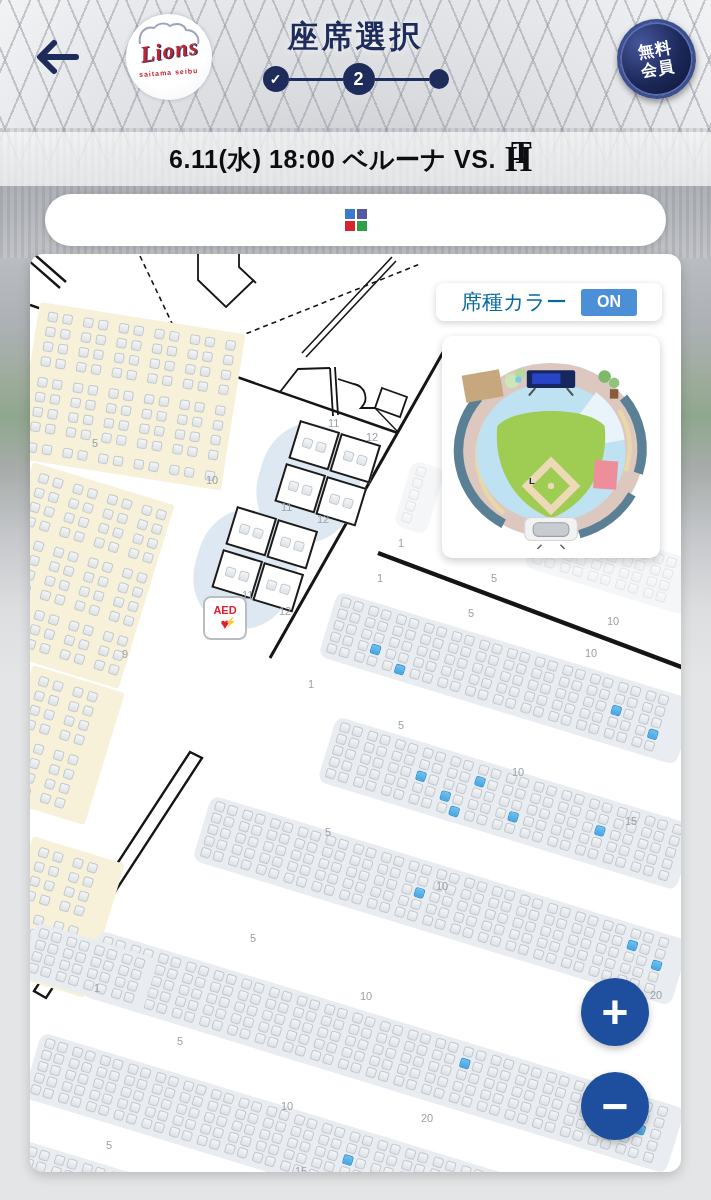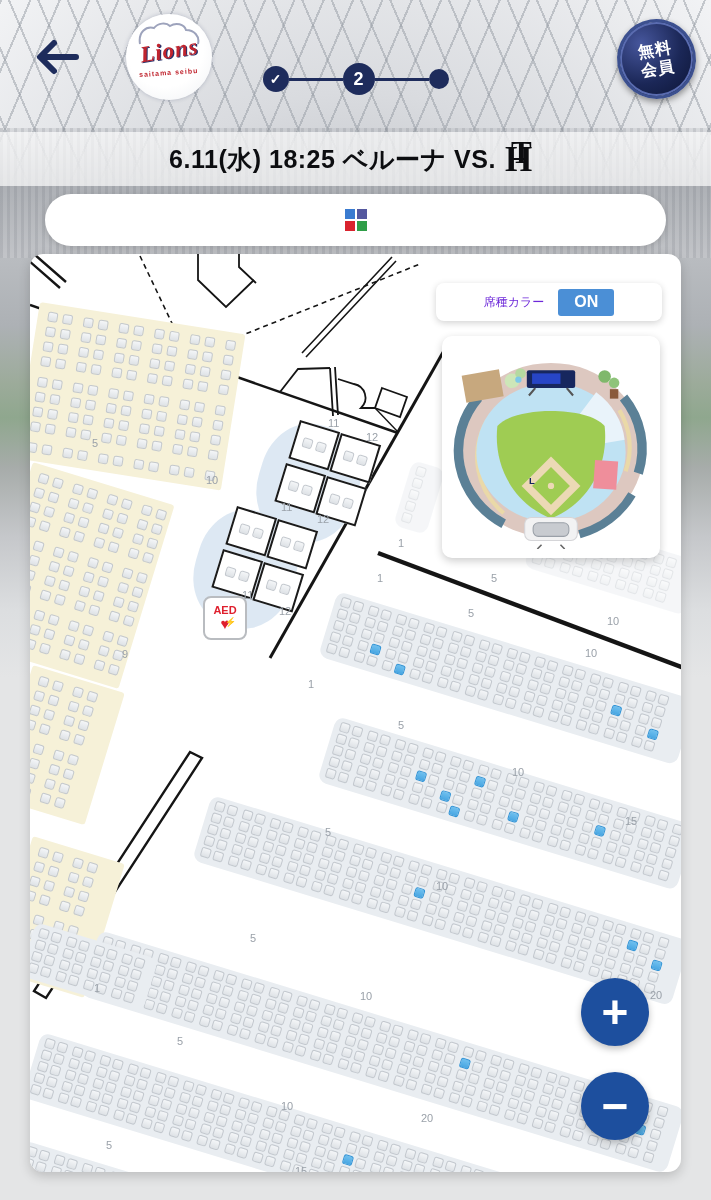--- a/index.html
+++ b/index.html
@@ -73,21 +73,21 @@
   .mlabel{position:absolute;font-size:11px;color:#9aa1a9;z-index:4;}
 
   .aed{position:absolute;width:44px;height:44px;background:#fff;border:2px solid #b9bcc0;border-radius:8px;z-index:5;
     display:flex;flex-direction:column;align-items:center;justify-content:center;box-sizing:border-box;}
   .aed-label{font-size:11px;font-weight:800;color:#df1f2d;line-height:1;}
   .aed-heart{font-size:15px;color:#df1f2d;line-height:1;position:relative;}
   .aed-bolt{position:absolute;left:5px;top:2px;font-size:9px;color:#fff;}
 
   .toggle-panel{position:absolute;left:406px;top:29px;width:226px;height:38px;background:#fff;border-radius:8px;z-index:6;
     box-shadow:0 2px 7px rgba(0,0,0,.18);display:flex;align-items:center;justify-content:center;gap:14px;}
-  .toggle-label{font-size:12px;color:#6d28d9;}
+  .toggle-label{font-size:21px;color:#0369a1;}
   .toggle-on{width:56px;height:27px;background:#4b8fd6;color:#fff;font-size:16px;font-weight:700;border:none;border-radius:3px;cursor:pointer;
     display:flex;align-items:center;justify-content:center;}
 
   .minimap-card{position:absolute;left:412px;top:82px;width:218px;height:222px;background:#fff;border-radius:10px;z-index:6;
     box-shadow:0 3px 9px rgba(0,0,0,.2);display:flex;align-items:center;justify-content:center;}
 
   .zoom-btn{position:absolute;width:68px;height:68px;border-radius:50%;background:#1d4f9e;border:none;cursor:pointer;z-index:7;
     color:#fff;font-size:46px;font-weight:700;line-height:1;display:flex;align-items:center;justify-content:center;
     box-shadow:0 3px 7px rgba(0,0,0,.25);padding:0;}
   #zoomIn{left:551px;top:724px;}
@@ -108,36 +108,37 @@
   </button>
 
   <div class="logo">
     <svg width="70" height="26" viewBox="0 0 70 26" style="position:absolute;top:8px;opacity:.45">
       <path d="M6 22 C4 10 12 4 20 6 C24 1 32 0 36 4 C42 0 50 2 52 8 C60 8 66 14 64 22" fill="none" stroke="#27346b" stroke-width="2"></path>
     </svg>
     <span class="logo-main">Lions</span>
     <span class="logo-sub">saitama seibu</span>
   </div>
 
+  <div class="page-title">座席選択</div>
 
   <div class="steps">
     <div class="step-circle step-done">✓</div>
     <div class="step-line"></div>
     <div class="step-circle step-current">2</div>
     <div class="step-line"></div>
     <div class="step-circle step-dot"></div>
   </div>
 
   <button class="member-badge">
     <span>無料</span>
     <span>会員</span>
   </button>
 
   <div class="match-bar">
-    <span class="match-text">6.11(水) 18:25 ベルーナ VS.</span>
+    <span class="match-text">6.11(水) 18:00 ベルーナ VS.</span>
     <span class="ht-mark">
       <span class="hh">H</span>
       <span class="tt">T</span>
     </span>
   </div>
 
   <button class="legend-pill">
     <span class="sq-grid">
       <span class="sq" id="sq0" style="background: rgb(58, 123, 208);"></span>
         <span class="sq" id="sq1" style="background: rgb(84, 88, 159);"></span>

